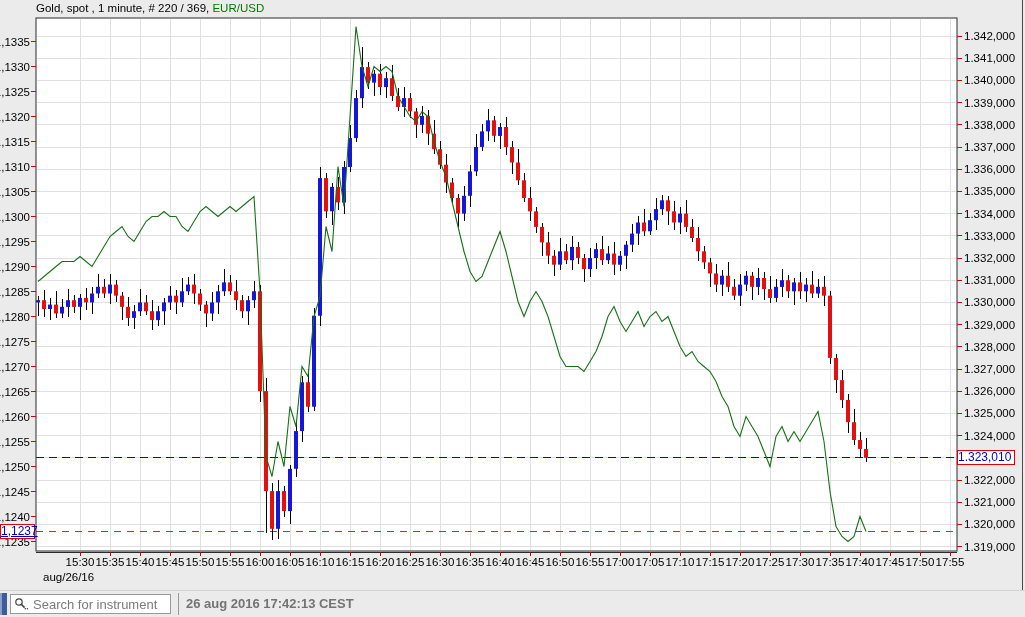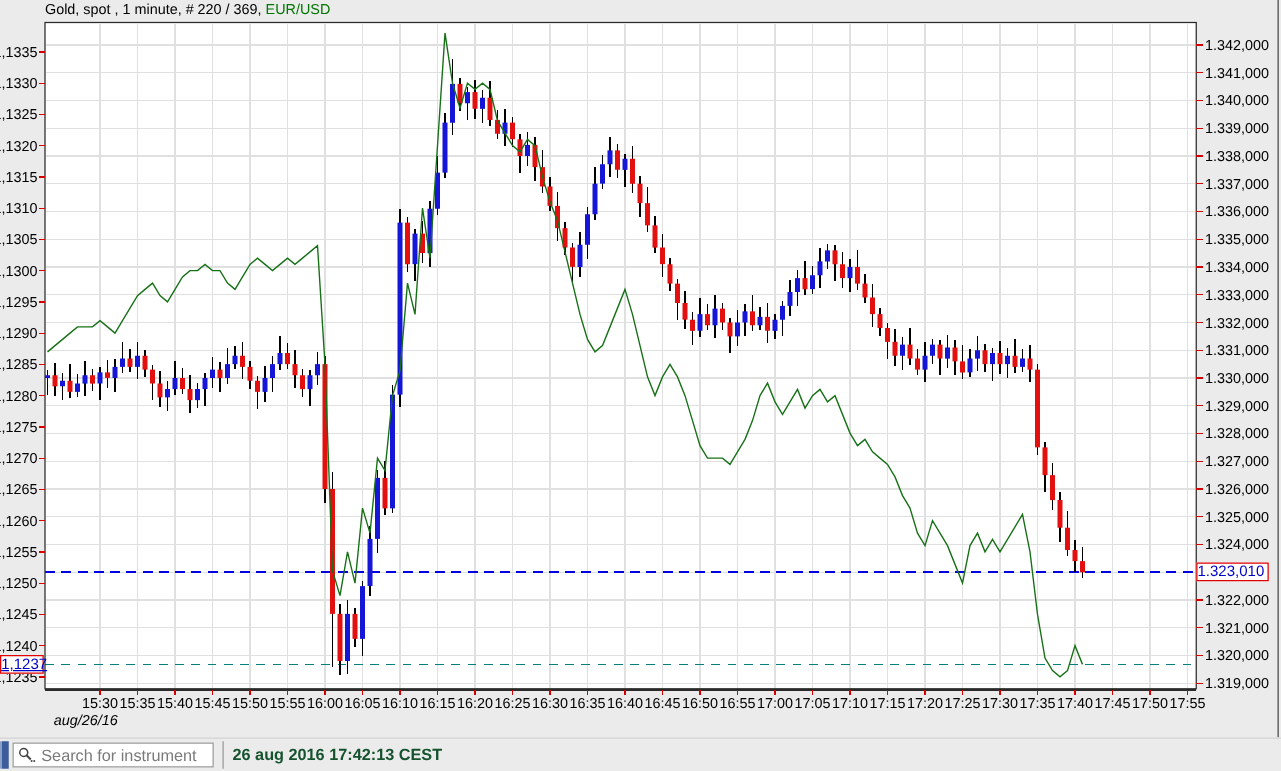--- a/index.html
+++ b/index.html
@@ -2,38 +2,38 @@
 <html><head>
 <meta charset="utf-8">
 <style>
   html,body{margin:0;padding:0;background:#ebebeb;}
   .app{position:relative;width:1025px;height:617px;background:#ebebeb;overflow:hidden;
        font-family:"Liberation Sans","DejaVu Sans",sans-serif;}
   .chart-title{position:absolute;left:36px;top:2px;font-size:11.5px;color:#000;white-space:pre;z-index:3;}
   .chart-title .sym{color:#007700;margin-top:23px;}
   #chart{position:absolute;left:0;top:0;z-index:1;}
   svg text{font-family:"Liberation Sans","DejaVu Sans",sans-serif;font-size:11.5px;fill:#000;}
-  .date-label{position:absolute;left:43px;top:571px;font-size:11.5px;color:#000;z-index:2;font-style:italic;}
+  .date-label{position:absolute;left:43px;top:571px;font-size:11.5px;color:#000;z-index:2;}
   .price-tag{position:absolute;height:15px;line-height:13px;box-sizing:border-box;border:1px solid #a16207;
              background:#fff;color:#0000cc;font-size:12px;text-align:left;z-index:5;}
   .price-tag.left{left:0px;width:35px;}
   .price-tag.right{left:957px;width:58px;}
   .right-border{position:absolute;left:1022px;top:0;width:1px;height:590px;background:#4a4a4a;z-index:4;}
   .statusbar{position:absolute;left:0;top:590px;width:1025px;height:27px;background:#ebebeb;
              border-top:1px solid #d4d4d4;z-index:6;}
   .dock{position:absolute;left:0;top:2px;width:7px;height:22px;
         background:linear-gradient(90deg,#8aa0c8 0 2px,#3c5c9c 2px);}
   .search{position:absolute;left:10px;top:3px;width:161px;height:20px;background:#ffffff;
           border:1px solid #9a9a9a;display:flex;align-items:center;box-sizing:border-box;padding-left:3px;}
   .search input{border:none;outline:none;background:transparent;font-size:13px;color:#555;width:132px;
                 font-family:"Liberation Sans","DejaVu Sans",sans-serif;}
   .search input::placeholder{color:#7a7a7a;opacity:1;}
   .mag{display:inline-block;width:15px;height:14px;margin-right:2px;}
   .sep{position:absolute;left:178px;top:2px;width:1px;height:22px;background:#9a9a9a;}
-  .clock{position:absolute;left:186px;top:5px;font-size:13px;font-weight:bold;color:#14532d;}
+  .clock{position:absolute;left:186px;top:5px;font-size:13px;font-weight:bold;color:#737373;}
 </style>
 </head>
 <body>
 
 <div class="app">
 
   <div class="chart-title"><span>Gold, spot , 1 minute, # 220 / 369, </span><span class="sym" style="color: rgb(0, 119, 0);">EUR/USD</span></div>
 
   <svg id="chart" width="1025" height="590">
       <rect x="36" y="18" width="921" height="533" fill="#ffffff"></rect>

